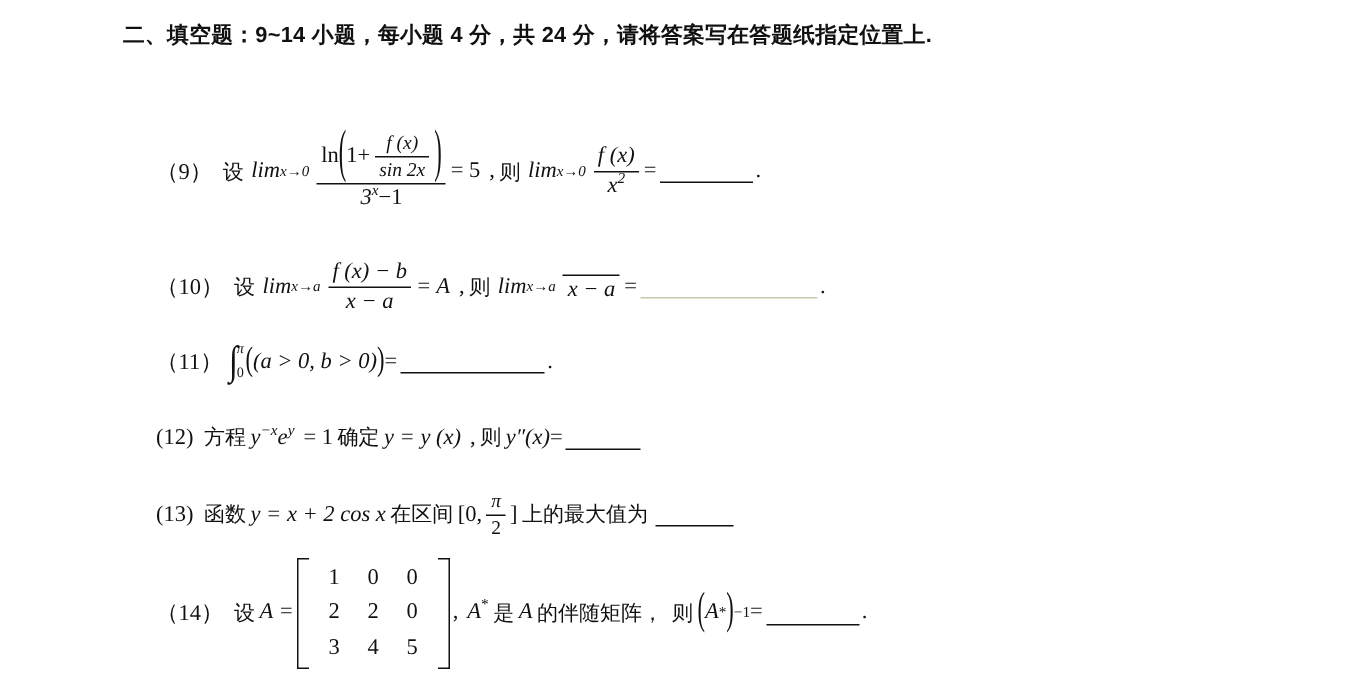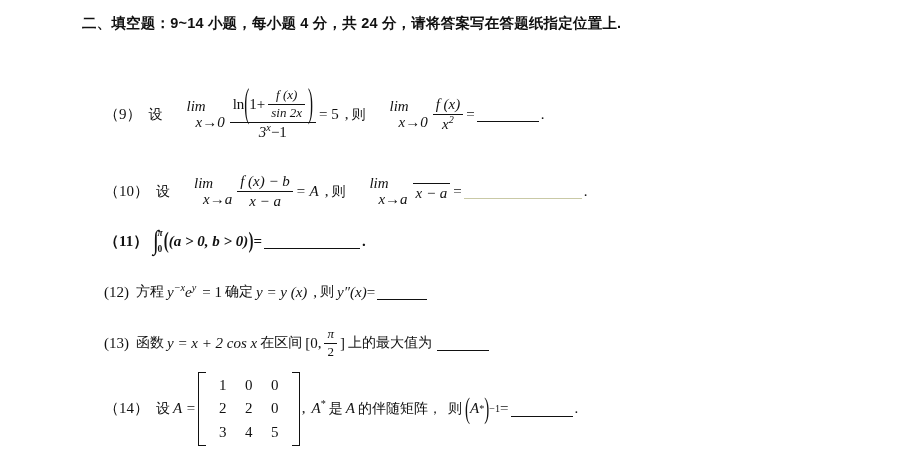--- a/index.html
+++ b/index.html
@@ -40,28 +40,27 @@
   .cn{
     font-family:"Liberation Sans", sans-serif;
     font-size:14px;
     margin:0 3px;
   }
   .it{ font-style:italic; font-family:"Liberation Serif", serif; }
 
   
   .lim{
     display:inline-flex;
-    flex-direction:column;
     align-items:center;
     justify-content:center;
     margin:0 2px;
     line-height:1;
   }
   .lim .op{ font-size:15px; font-family:"Liberation Serif", serif;}
-  .lim .sub{ font-size:15px; margin-top:1px; font-style:italic;margin-left:28px;}
+  .lim .sub{ font-size:10px; margin-top:1px; font-style:italic;}
 
   
   .frac{
     display:inline-flex;
     flex-direction:column;
     align-items:center;
     justify-content:center;
     margin:0 3px;
     vertical-align:middle;
     line-height:1.15;
@@ -236,21 +235,21 @@
     </span>
     <span class="frac">
       <span class="bar"></span>
       <span class="bot it">x − a</span>
     </span>
     <span>=</span>
     <span class="blank b2"></span>
     <span>.</span>
   </div>
 
-  <div class="prob" style="left:104px; top:228px;font-weight:bold;">
+  <div class="prob" style="left:104px; top:228px;">
     <span class="num">（11）</span>
     <span class="integ">
       <span class="sym">∫</span>
       <span class="lims">
         <span class="up">π</span>
         <span class="lo">0</span>
       </span>
     </span>
     <span class="bigparen">
       <span class="paren p15">(</span>

